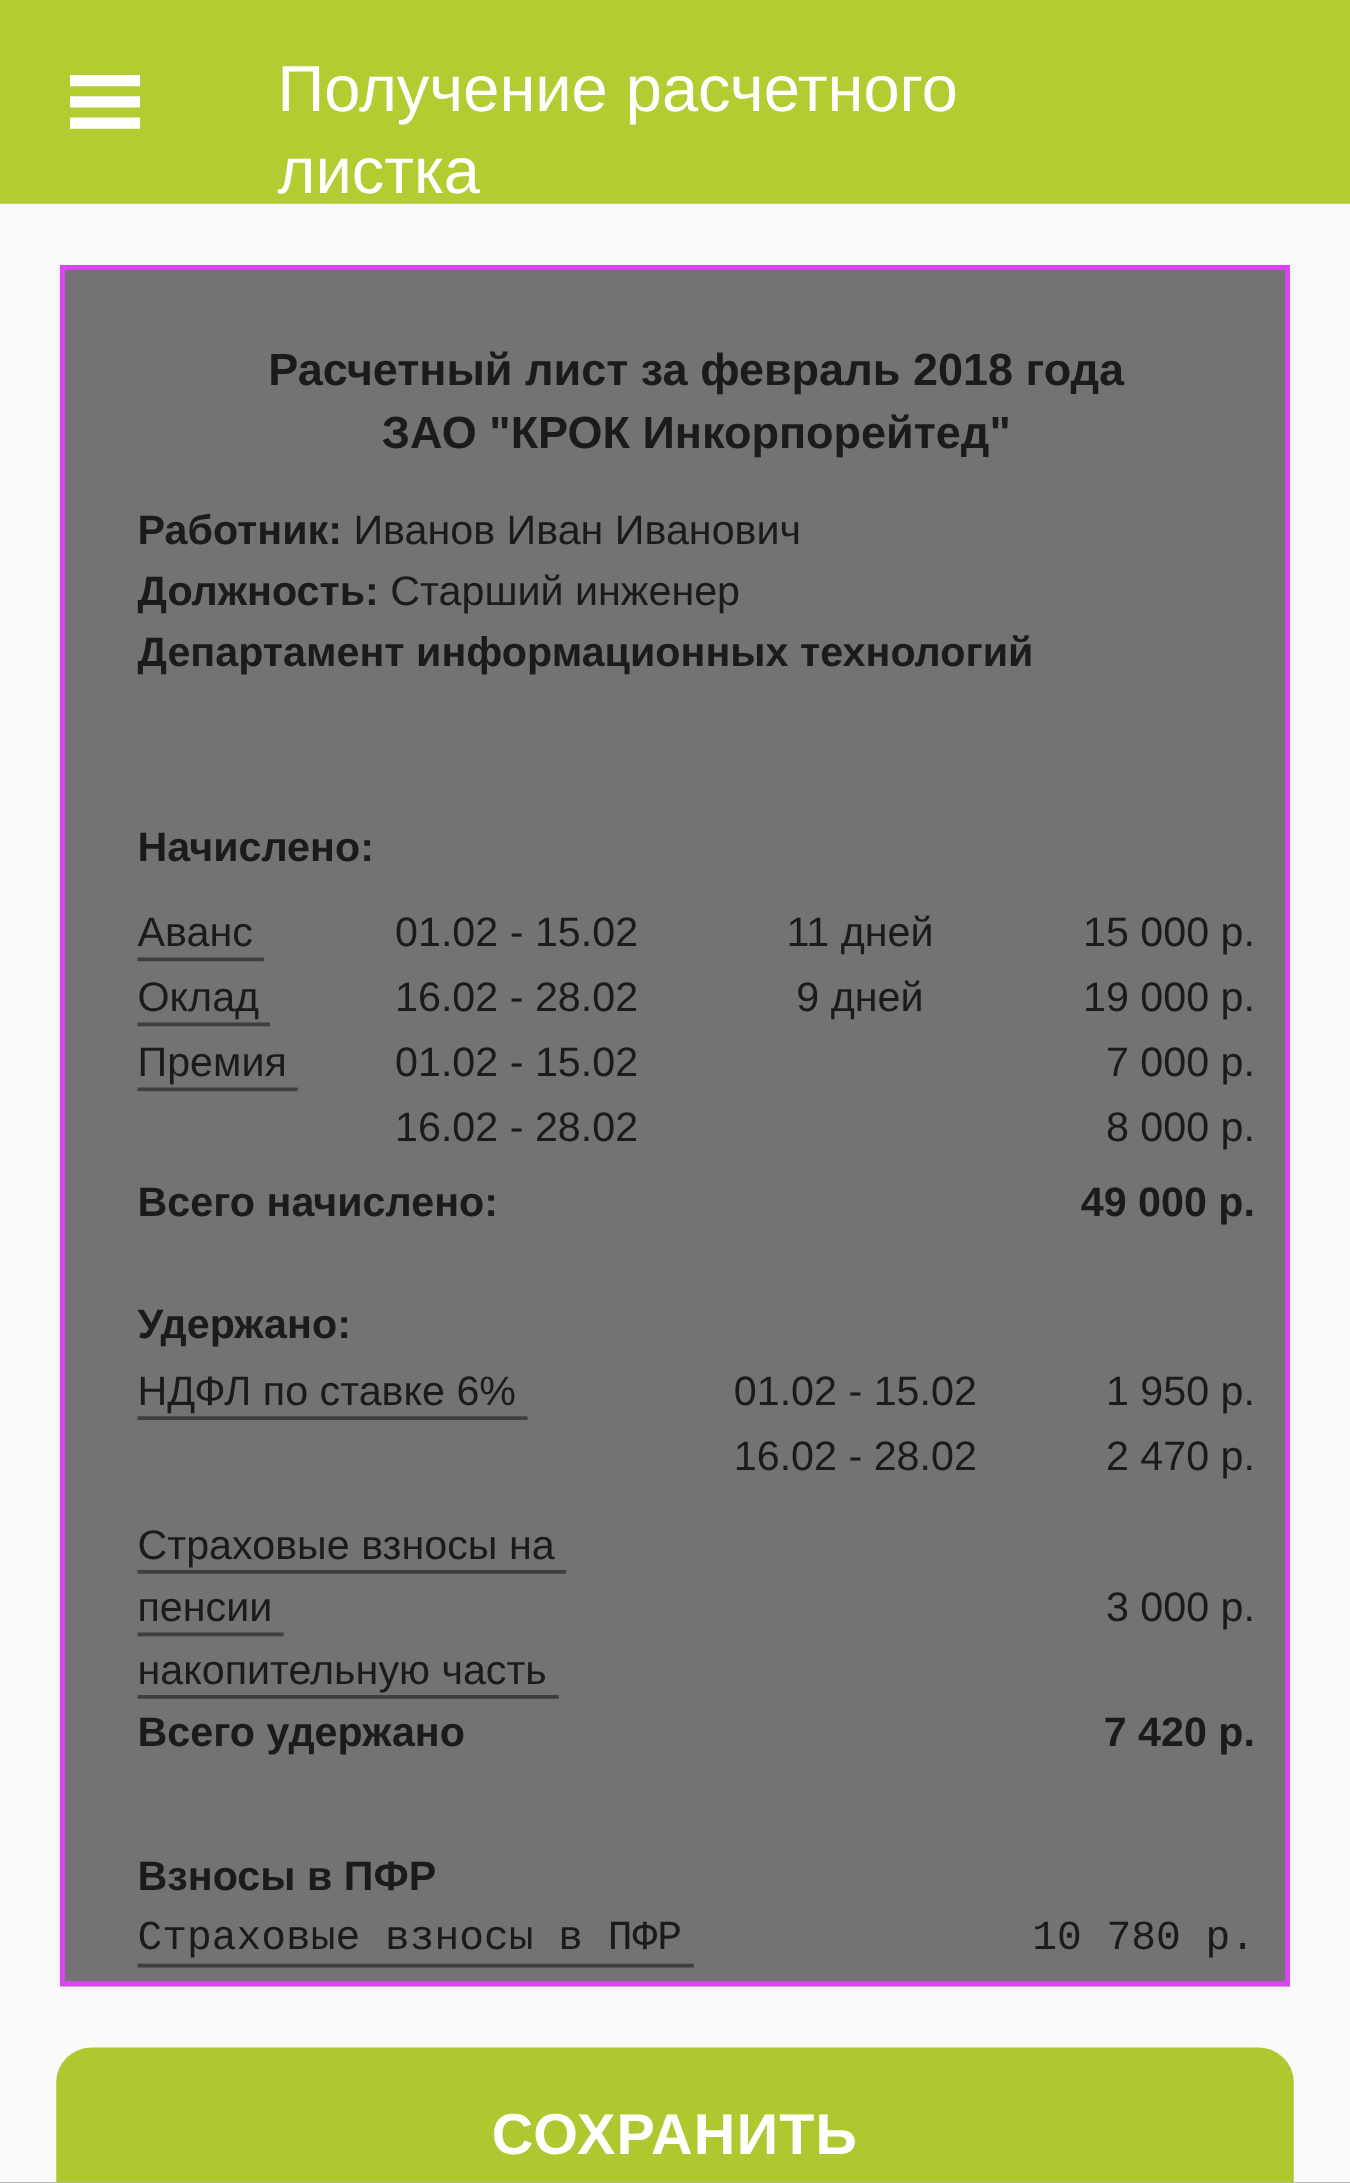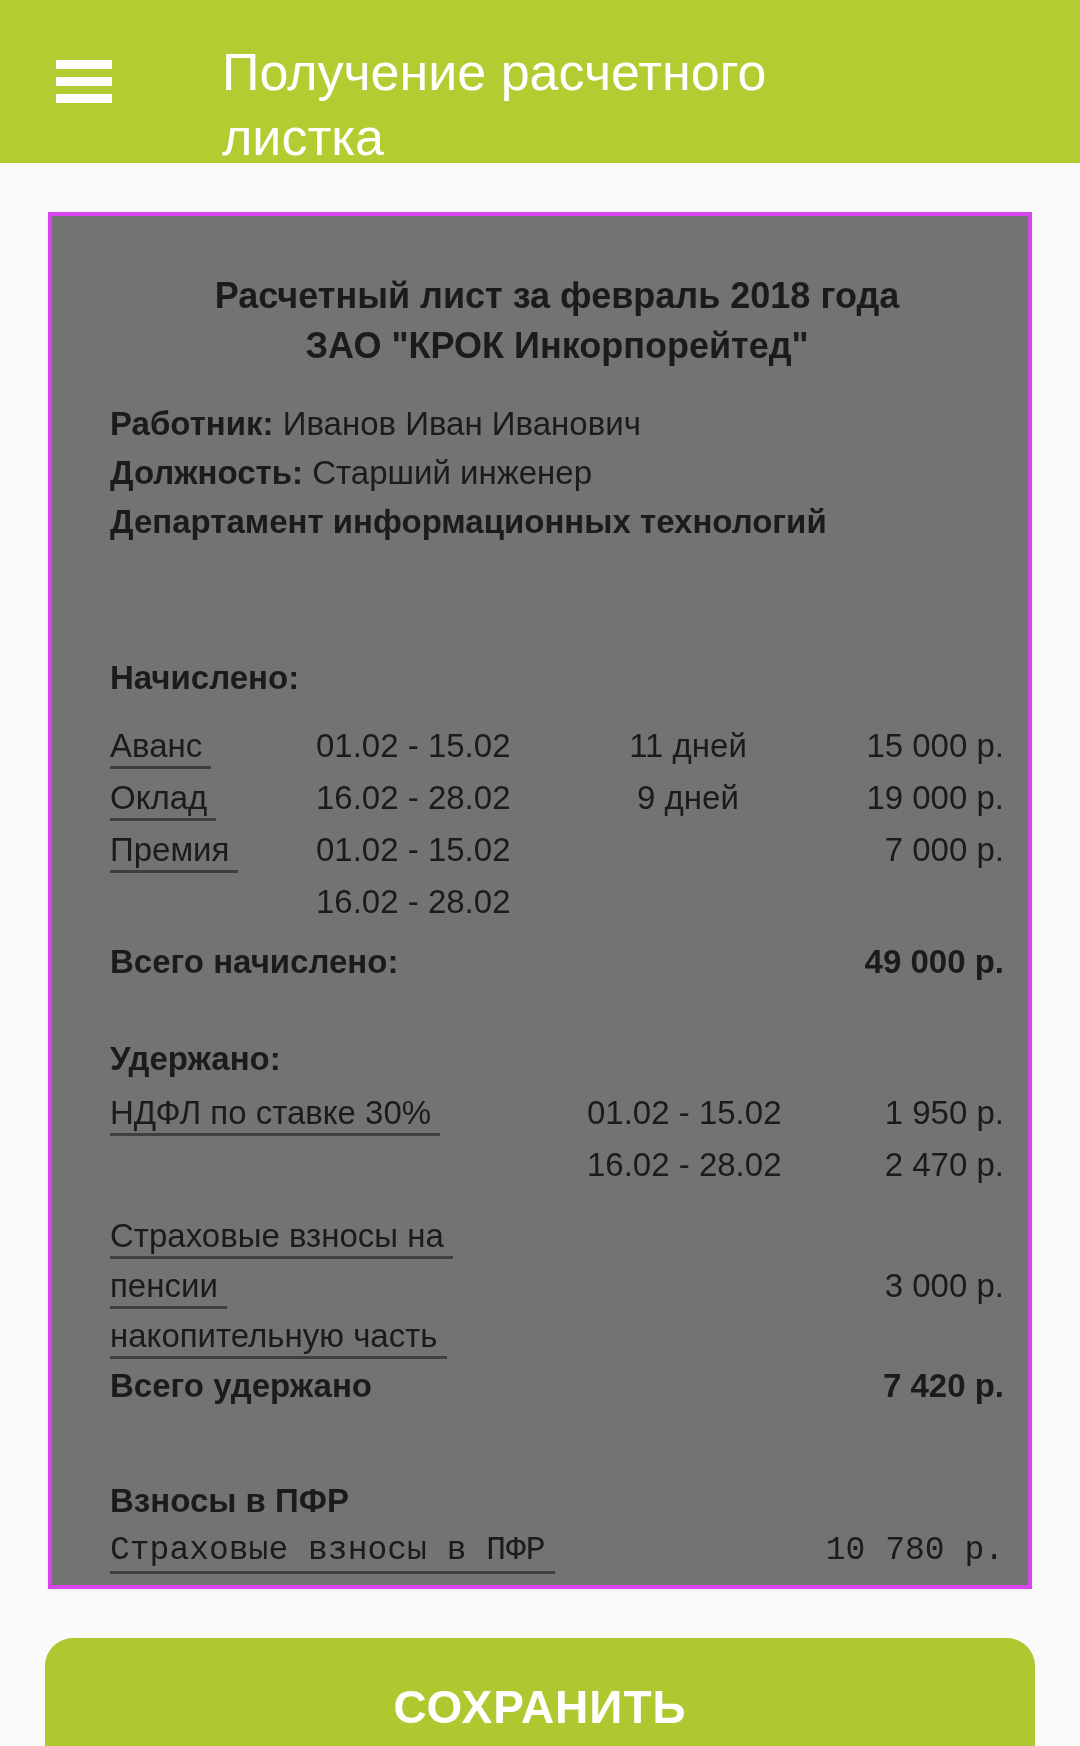--- a/index.html
+++ b/index.html
@@ -159,33 +159,34 @@
       <div class="row-acc">
         <span class="c-name"><span class="ub">Премия</span></span>
         <span class="c-period">01.02 - 15.02</span>
         <span class="c-days"></span>
         <span class="c-amount">7 000 р.</span>
       </div>
       <div class="row-acc">
         <span class="c-name"><span class="ub"></span></span>
         <span class="c-period">16.02 - 28.02</span>
         <span class="c-days"></span>
+        <span class="c-amount">8 000 р.</span>
       </div>
     </div>
 
     <div class="row-total mt8">
       <span>Всего начислено:</span>
       <span>49 000 р.</span>
     </div>
 
     <p class="sec-head mt-withheld">Удержано:</p>
 
     <div class="rows-wh">
       <div class="row-wh">
-        <span class="c-name"><span class="ub">НДФЛ по ставке 30%</span></span>
+        <span class="c-name"><span class="ub">НДФЛ по ставке 6%</span></span>
         <span class="c-period">01.02 - 15.02</span>
         <span class="c-amount">1 950 р.</span>
       </div>
       <div class="row-wh">
         <span class="c-name"><span class="ub"></span></span>
         <span class="c-period">16.02 - 28.02</span>
         <span class="c-amount">2 470 р.</span>
       </div>
     </div>
 

